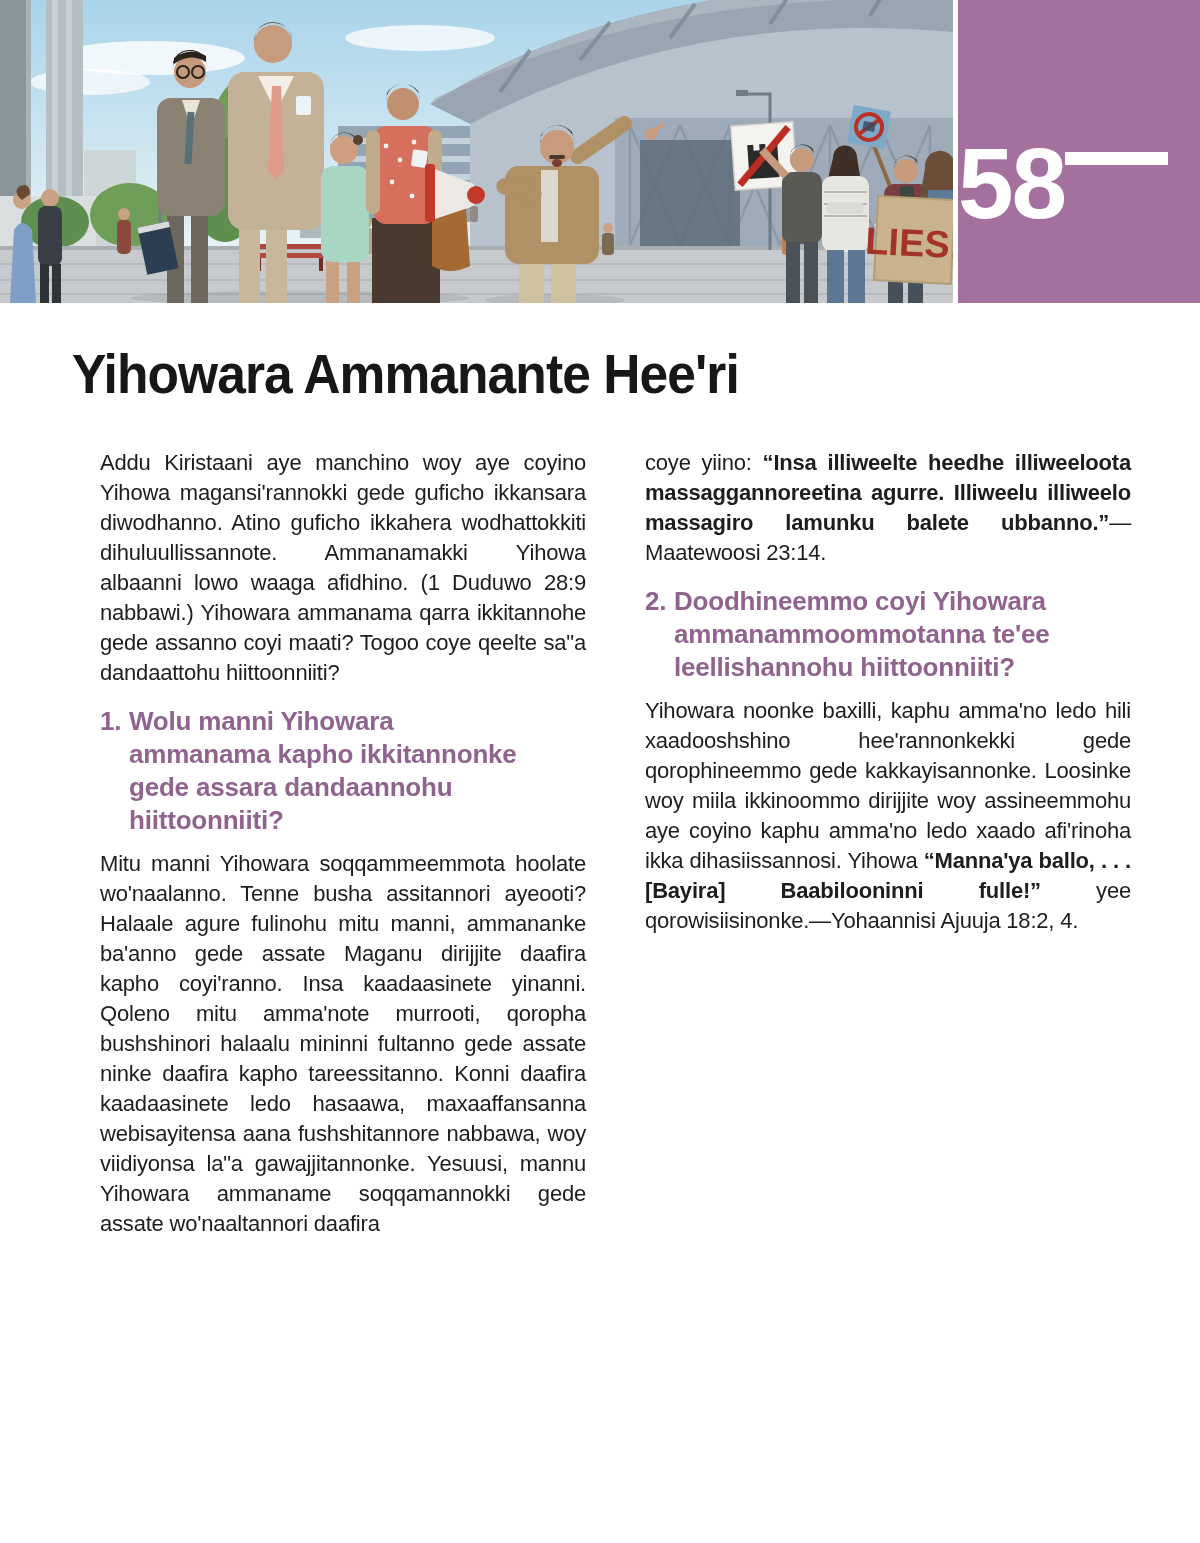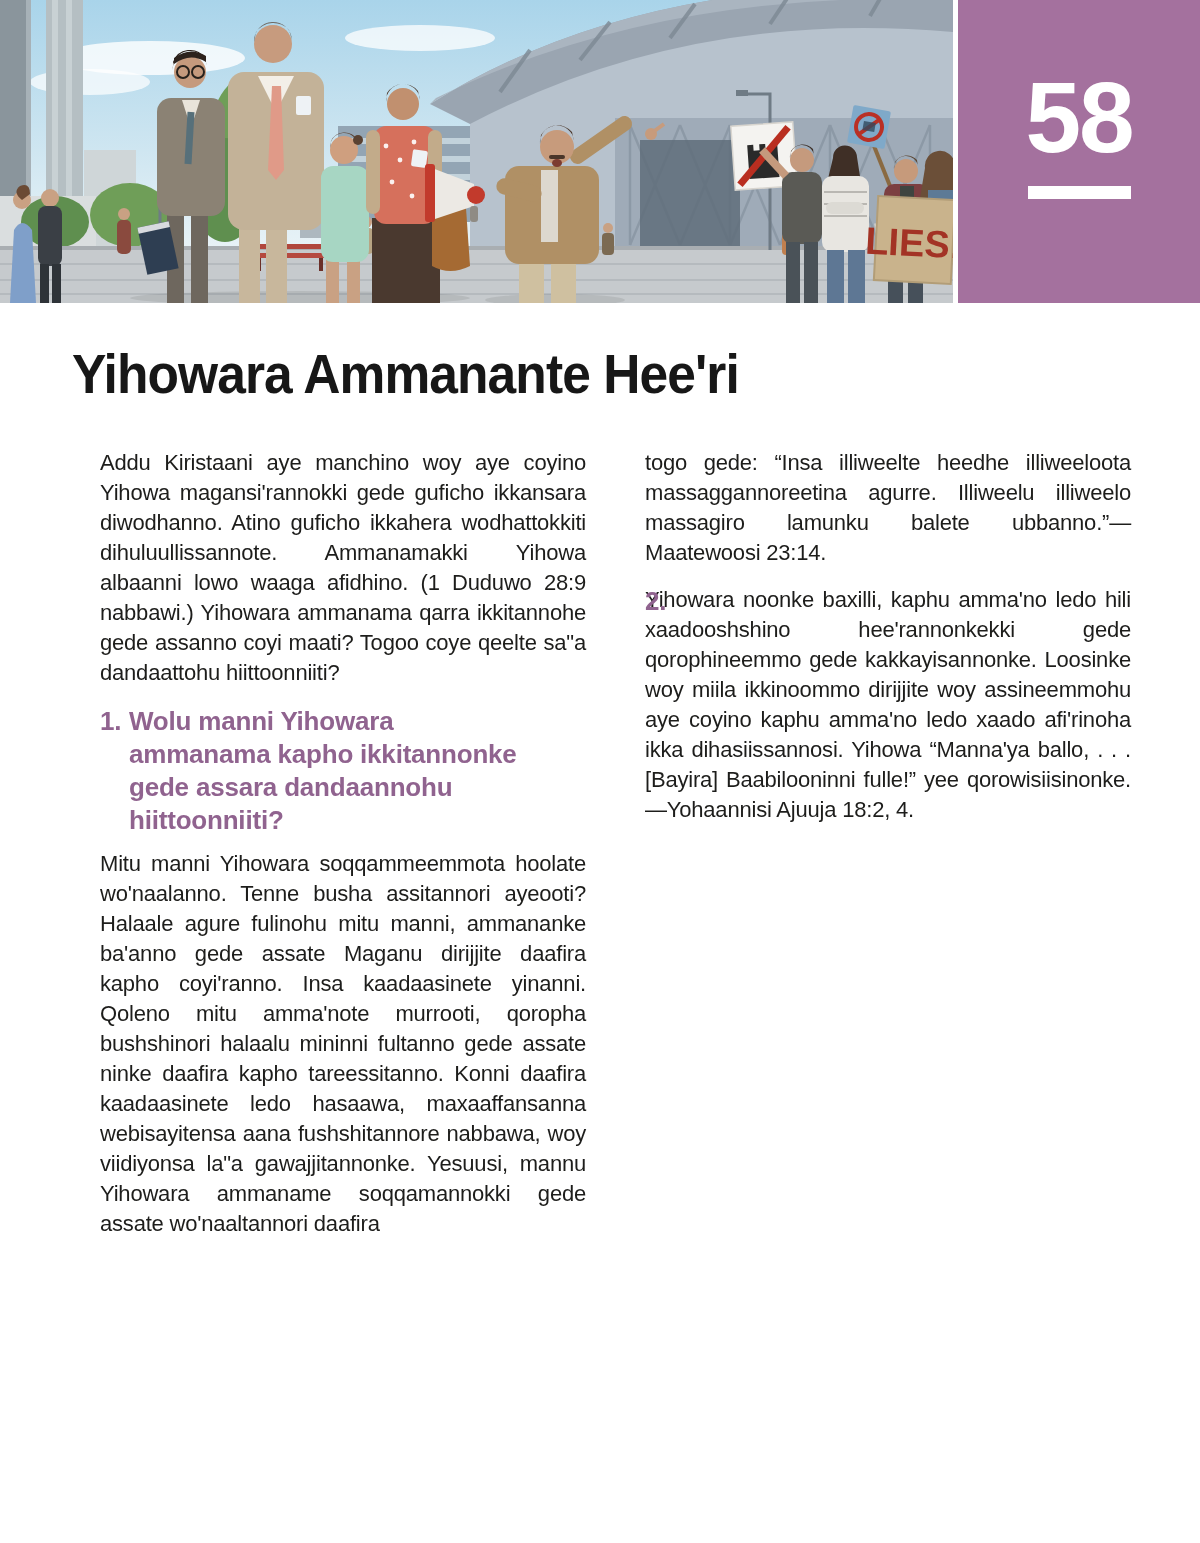--- a/index.html
+++ b/index.html
@@ -7,42 +7,42 @@
     width:1200px;height:1543px;position:relative;overflow:hidden;
     background:#ffffff;font-family:"Liberation Sans", sans-serif;
     -webkit-font-smoothing:antialiased;
   }
   .hero{
     position:absolute;left:0;top:0;width:953px;height:303px;overflow:hidden;background:#cfe4ef;
   }
   .hero svg{display:block;width:953px;height:303px;}
   .lesson-badge{
     position:absolute;left:958px;top:0;width:242px;height:303px;
-    background:#a4719e;display:flex;flex-direction:column;align-items:center;
+    background:#a4719e;display:flex;flex-direction:row;align-items:center;
   }
   .lesson-num{
     margin-top:62px;color:#ffffff;font-size:100px;font-weight:bold;line-height:110px;
     letter-spacing:-2px;
   }
   .lesson-bar{
     width:103px;height:13px;background:#ffffff;margin-top:14px;
   }
   .title{
     position:absolute;left:72px;top:344px;margin:0;color:#171717;
     font-size:56px;line-height:60px;font-weight:bold;letter-spacing:-1px;
     transform:scaleX(.92);transform-origin:left center;white-space:nowrap;
   }
   .col{position:absolute;top:448px;width:486px;}
   .col-left{left:100px;}
   .col-right{left:645px;}
   .body-par{
     margin:0;color:#1d1d1b;font-size:22px;line-height:30px;
     text-align:justify;letter-spacing:-0.2px;
   }
-  .body-par b,.body-par strong{font-weight:normal;}
+  .body-par b,.body-par strong{font-weight:bold;}
   .question{
     position:relative;margin:17px 0 12px 0;padding-left:29px;max-width:405px;
     color:#90638f;font-size:26px;line-height:33px;font-weight:bold;letter-spacing:-0.2px;
   }
   .q-num{position:absolute;left:0;top:0;}
 </style>
 </head>
 <body>
 
 <div class="hero">
@@ -311,18 +311,19 @@
 <div class="col col-left">
   <p class="body-par">Addu Kiristaani aye manchino woy aye coyino Yihowa magansi'rannokki gede guficho ikkansara diwodhanno. Atino guficho ikkahera wodhattokkiti dihuluullissannote. Ammanamakki Yihowa albaanni lowo waaga afidhino. (1 Duduwo 28:9 nabbawi.) Yihowara ammanama qarra ikkitannohe gede assanno coyi maati? Togoo coye qeelte sa"a dandaattohu hiittoonniiti?</p>
   <div class="question">
     <span class="q-num">1.</span>
     <span>Wolu manni Yihowara ammanama kapho ikkitannonke gede assara dandaannohu hiittoonniiti?</span>
   </div>
   <p class="body-par">Mitu manni Yihowara soqqammeemmota hoolate wo'naalanno. Tenne busha assitannori ayeooti? Halaale agure fulinohu mitu manni, ammananke ba'anno gede assate Maganu dirijjite daafira kapho coyi'ranno. Insa kaadaasinete yinanni. Qoleno mitu amma'note murrooti, qoropha bushshinori halaalu mininni fultanno gede assate ninke daafira kapho tareessitanno. Konni daafira kaadaasinete ledo hasaawa, maxaaffansanna webisayitensa aana fushshitannore nabbawa, woy viidiyonsa la"a gawajjitannonke. Yesuusi, mannu Yihowara ammaname soqqamannokki gede assate wo'naaltannori daafira</p>
 </div>
 
 <div class="col col-right">
-  <p class="body-par"><span>togo gede: </span><strong>“Insa illiweelte heedhe illiweeloota massaggannoreetina agurre. Illiweelu illiweelo massagiro lamunku balete ubbanno.”</strong><span>—Maatewoosi 23:14.</span></p>
+  <p class="body-par"><span>coye yiino: </span><strong>“Insa illiweelte heedhe illiweeloota massaggannoreetina agurre. Illiweelu illiweelo massagiro lamunku balete ubbanno.”</strong><span>—Maatewoosi 23:14.</span></p>
   <div class="question">
     <span class="q-num">2.</span>
+    <span>Doodhineemmo coyi Yihowara ammanammoommotanna te'ee leellishannohu hiittoonniiti?</span>
   </div>
   <p class="body-par"><span>Yihowara noonke baxilli, kaphu amma'no ledo hili xaadooshshino hee'rannonkekki gede qorophineemmo gede kakkayisannonke. Loosinke woy miila ikkinoommo dirijjite woy assineemmohu aye coyino kaphu amma'no ledo xaado afi'rinoha ikka dihasiissannosi. Yihowa </span><strong>“Manna'ya ballo, . . . [Bayira] Baabilooninni fulle!”</strong><span> yee qorowisiisinonke.—Yohaannisi Ajuuja 18:2, 4.</span></p>
 </div>
 
 </body></html>

